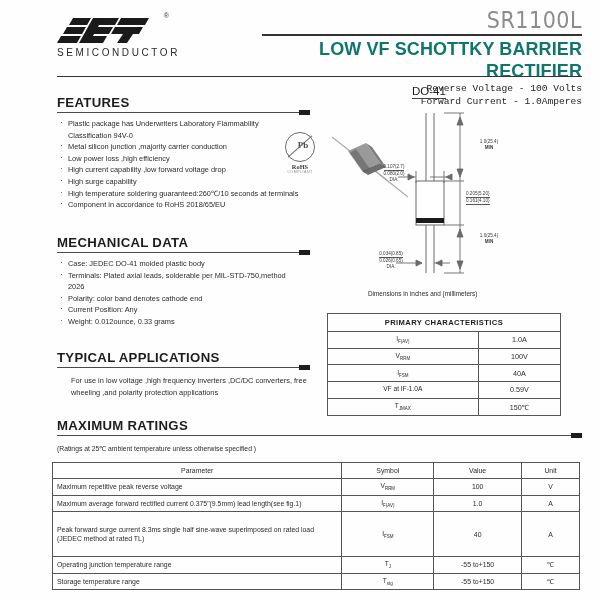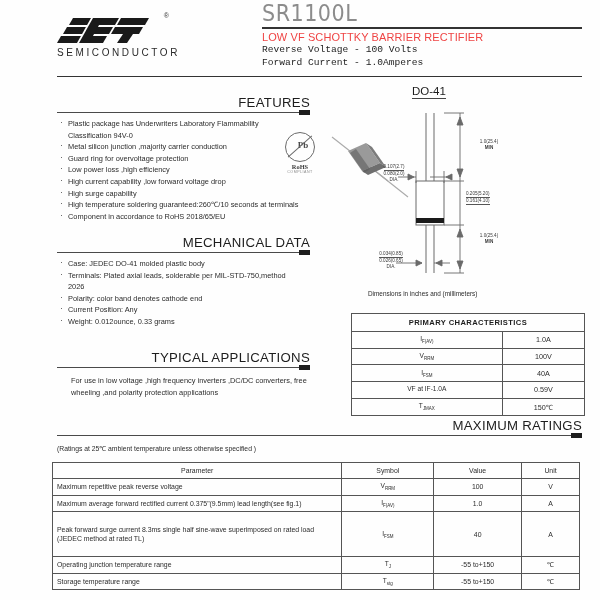--- a/index.html
+++ b/index.html
@@ -45,41 +45,42 @@
   .logo-word {
     margin-top: 1px;
     font-size: 10px;
     letter-spacing: 2.6px;
     color: #2a2a2a;
     font-weight: 400;
     white-space: nowrap;
   }
   .title-block {
     position: absolute;
-    right: 18px; top: 1px;
+    right: 18px; top: 8px;
     width: 320px;
-    text-align: left;
+    text-align: right;
   }
   .part-number {
     font-size: 23px;
     color: #8c8c8c;
     letter-spacing: 0.5px;
     font-family: "DejaVu Sans Condensed", "Liberation Sans", sans-serif;
     line-height: 1.05;
   }
   .pn-rule {
     height: 1.6px;
     background: #333;
     margin: 2px 0 2px 0;
   }
   .title-main {
-    font-size: 11px;
-    color: #ef4444;
+    font-size: 18px;
+    color: #0f766e;
     letter-spacing: 0.1px;
     line-height: 1.25;
+    font-weight: bold;
   }
   .title-sub {
     font-size: 9.6px;
     color: #1d1d1d;
     line-height: 1.35;
     font-family: Liberation Mono, monospace;
   }
   .header-rule {
     position: absolute;
     left: 57px; top: 76px;
@@ -89,22 +90,21 @@
   }
 
   
   .section {
     position: absolute;
   }
   .sec-title {
     font-size: 13.2px;
     color: #1d1d1d;
     letter-spacing: 0.3px;
-    font-weight: 400;
-    text-align: right;
+    font-weight: 700;
   }
   .sec-rule {
     position: relative;
     height: 1px;
     background: #4a4a4a;
     margin-top: 2px;
   }
   .sec-rule::after {
     content: "";
     position: absolute;
@@ -221,21 +221,20 @@
 
   
   table {
     border-collapse: collapse;
   }
   .tbl-primary {
     position: absolute;
     left: 327px; top: 313px;
     width: 234px;
     font-size: 7.2px;
-    margin-left: 24px;
   }
   .tbl-primary th, .tbl-primary td {
     border: 0.9px solid #555;
     padding: 3.2px 2px;
     text-align: center;
     color: #2b2b2b;
     font-weight: 400;
   }
   .tbl-primary .hdr {
     font-weight: 700;
@@ -296,21 +295,20 @@
 
     <div class="header-rule"></div>
   </div>
 
   <div class="section" style="left:57px; top:95px; width:253px;">
     <div class="sec-title">FEATURES</div>
     <div class="sec-rule"></div>
     <ul class="bullets">
       <li>Plastic package has Underwriters Laboratory Flammability Classification 94V-0</li>
       <li>Metal silicon junction ,majority carrier conduction</li>
-      <li>Guard ring for overvoltage protection</li>
       <li>Low power loss ,high efficiency</li>
       <li>High current capability ,low forward voltage drop</li>
       <li>High surge capability</li>
       <li>High temperature soldering guaranteed:260℃/10 seconds at terminals</li>
       <li>Component in accordance to RoHS 2018/65/EU</li>
     </ul>
   </div>
 
   <div class="rohs">
     <div class="rohs-circle">

